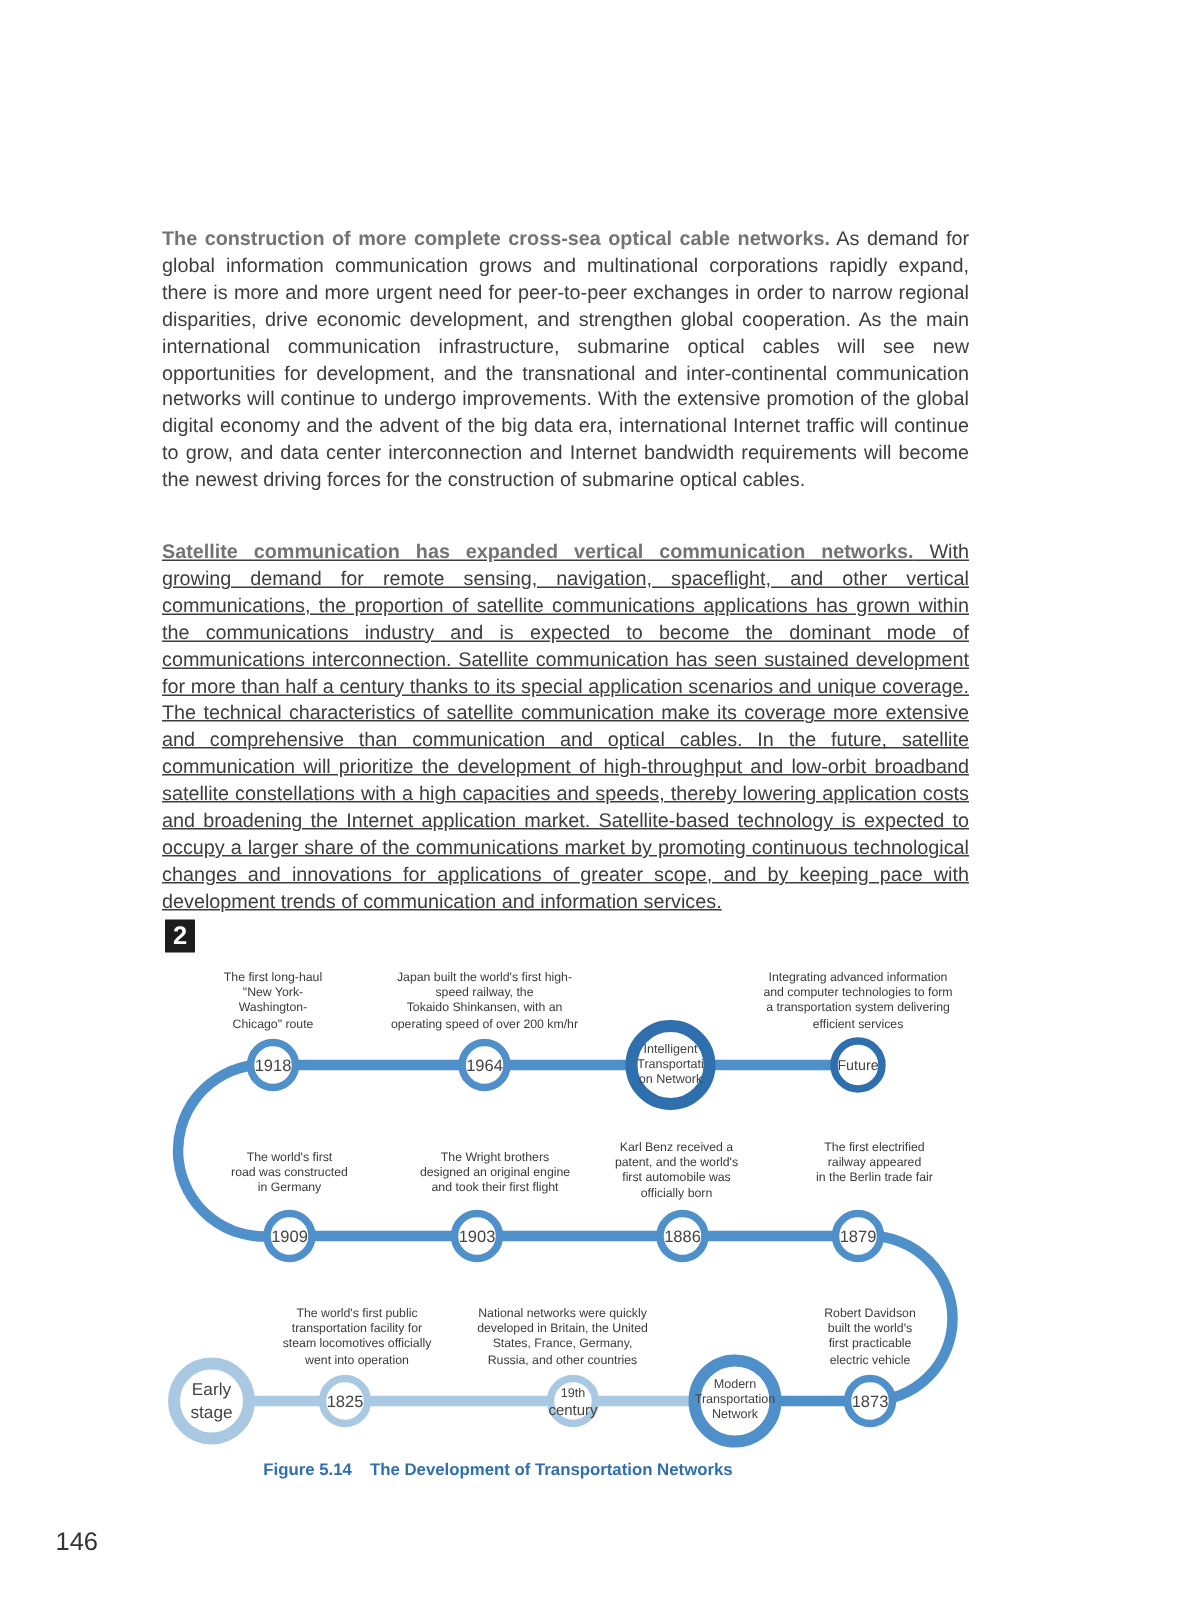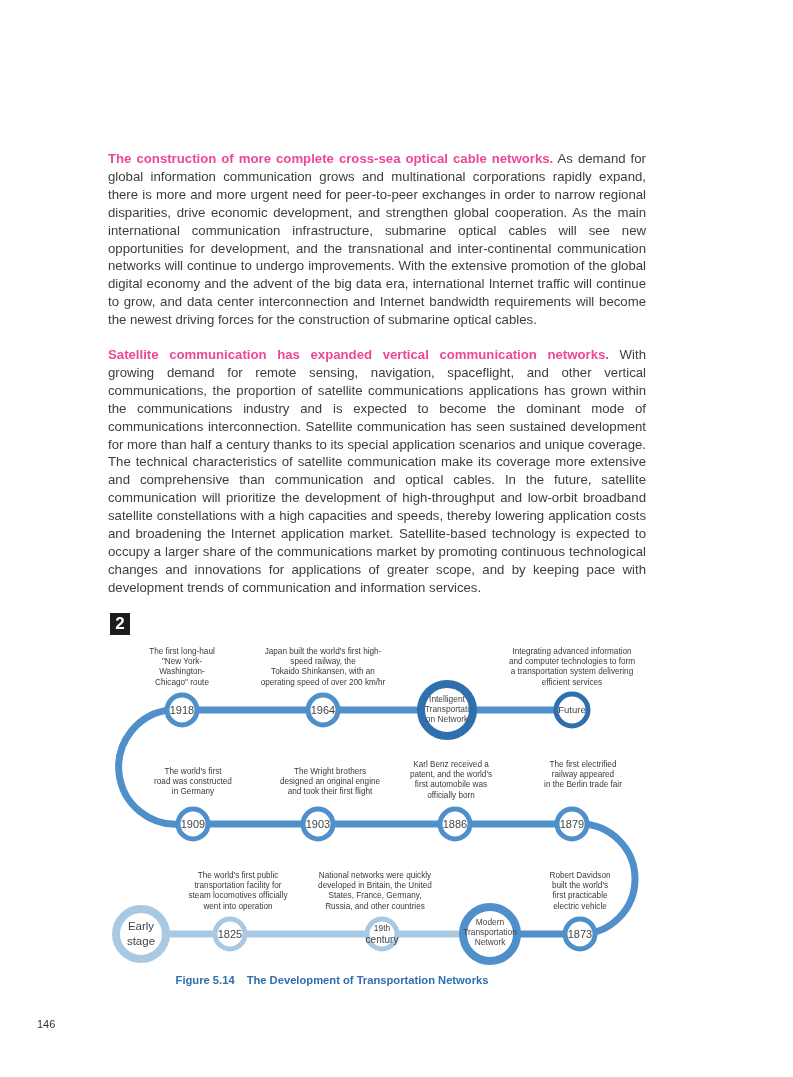--- a/index.html
+++ b/index.html
@@ -1,36 +1,36 @@
 <!DOCTYPE html>
 <html><head>
 <meta charset="utf-8">
 <style>
   html, body { margin: 0; padding: 0; background: #ffffff; }
   body { width: 793px; height: 1077px; position: relative; overflow: hidden;
          font-family: "Liberation Sans", sans-serif; color: #3a3a3a; }
   .para { position: absolute; left: 108px; width: 538px; font-size: 13.2px;
           line-height: 17.9px; text-align: justify; color: #3d3d3d; margin: 0; }
-  .para b { color: #ec4899; margin-top: 25px; }
+  .para b { color: #737373; margin-top: 25px; }
   #p1 { top: 150px; }
-  #p2 { top: 346px; }
+  #p2 { top: 359px; text-decoration: underline; }
   .section-head { position: absolute; left: 110px; top: 613px; height: 22px;
                   display: flex; align-items: center; }
   .section-num { width: 20px; height: 22px; background: #1c1c1c; color: #fff;
                  font-weight: bold; font-size: 17px; display: flex;
                  align-items: center; justify-content: center; }
   .section-title { margin-left: 8px; font-weight: bold; font-size: 14px; color: #262626; }
   svg#diagram { position: absolute; left: 0; top: 640px; }
   .lbl { font-family: "Liberation Sans", sans-serif; font-size: 8.2px; fill: #3a3a3a; }
   .node-txt { font-family: "Liberation Sans", sans-serif; font-size: 11px; fill: #444; }
   .node-txt-s { font-family: "Liberation Sans", sans-serif; font-size: 8.4px; fill: #444; }
   .caption { position: absolute; left: 0; width: 664px; top: 974px; text-align: center;
              font-weight: bold; font-size: 11.2px; color: #2f6fae; }
   .caption span + span { margin-left: 12px; }
-  .page-num { position: absolute; left: 37px; top: 1018px; font-size: 11px; color: #333; }
+  .page-num { position: absolute; left: 37px; top: 1018px; font-size: 17px; color: #333; }
 </style>
 </head>
 <body>
 
 <p class="para" id="p1"><b>The construction of more complete cross-sea optical cable networks.</b><span> As demand for global information communication grows and multinational corporations rapidly expand, there is more and more urgent need for peer-to-peer exchanges in order to narrow regional disparities, drive economic development, and strengthen global cooperation. As the main international communication infrastructure, submarine optical cables will see new opportunities for development, and the transnational and inter-continental communication networks will continue to undergo improvements. With the extensive promotion of the global digital economy and the advent of the big data era, international Internet traffic will continue to grow, and data center interconnection and Internet bandwidth requirements will become the newest driving forces for the construction of submarine optical cables.</span></p>
 
 <p class="para" id="p2"><b>Satellite communication has expanded vertical communication networks.</b><span> With growing demand for remote sensing, navigation, spaceflight, and other vertical communications, the proportion of satellite communications applications has grown within the communications industry and is expected to become the dominant mode of communications interconnection. Satellite communication has seen sustained development for more than half a century thanks to its special application scenarios and unique coverage. The technical characteristics of satellite communication make its coverage more extensive and comprehensive than communication and optical cables. In the future, satellite communication will prioritize the development of high-throughput and low-orbit broadband satellite constellations with a high capacities and speeds, thereby lowering application costs and broadening the Internet application market. Satellite-based technology is expected to occupy a larger share of the communications market by promoting continuous technological changes and innovations for applications of greater scope, and by keeping pace with development trends of communication and information services.</span></p>
 
 <div class="section-head">
   <div class="section-num">2</div>

